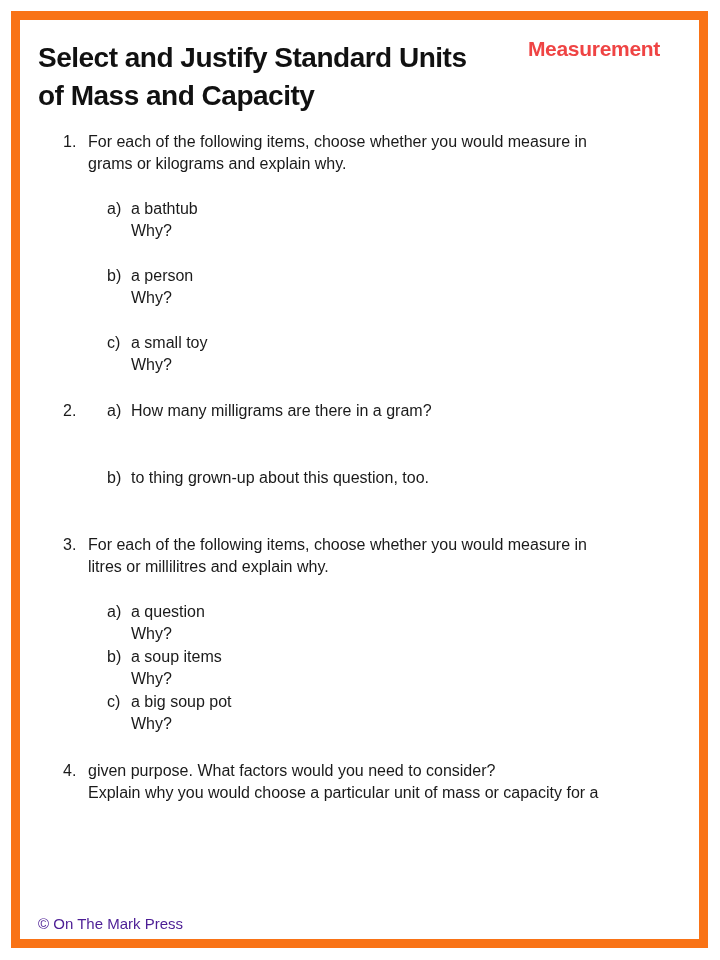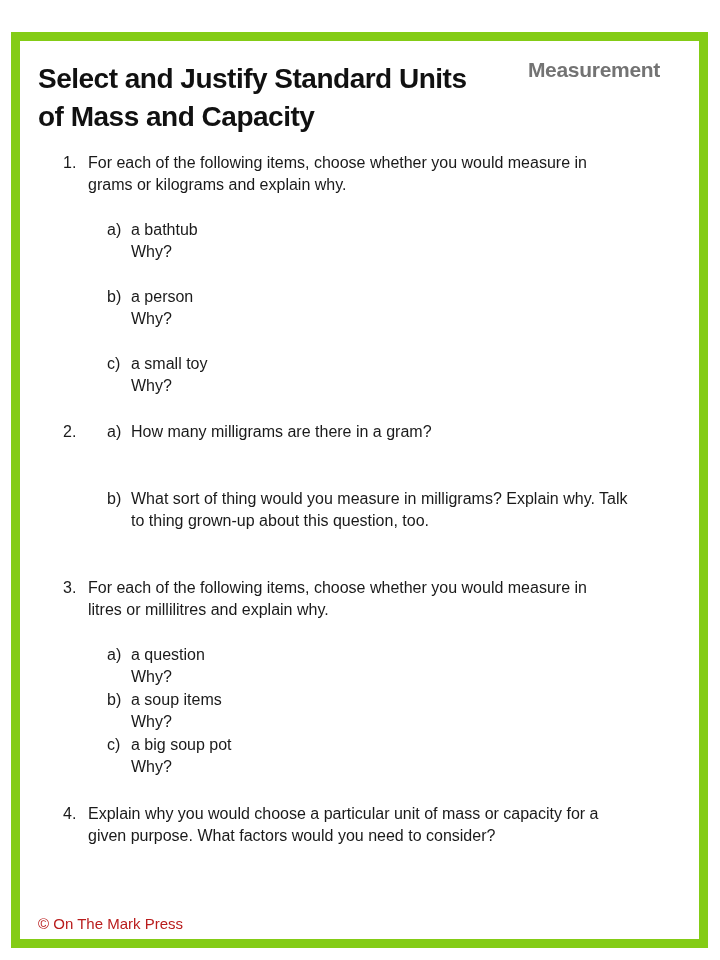--- a/index.html
+++ b/index.html
@@ -15,40 +15,39 @@
     font-family: "Liberation Sans", sans-serif;
     color: #1a1a1a;
     overflow: hidden;
   }
   .frame {
     position: absolute;
     left: 11px;
     top: 11px;
     right: 12px;
     bottom: 12px;
-    border: 9px solid #84cc16;
+    border: 9px solid #f97316;
     background: #ffffff;
-    margin-top: 21px;
   }
   .title {
     margin: 19px 0 0 18px;
     font-size: 28px;
     line-height: 38px;
     font-weight: 700;
     letter-spacing: -0.5px;
     color: #111111;
   }
   .title-line { display: block; }
   .category {
     position: absolute;
     top: 17px;
     right: 39px;
     font-size: 21px;
     font-weight: 700;
-    color: #737373;
+    color: #ef4444;
     letter-spacing: -0.3px;
   }
   .questions {
     margin: 16px 0 0 43px;
     font-size: 16px;
     line-height: 22px;
   }
   .q { display: flex; }
   .q-num { width: 25px; flex-shrink: 0; }
   .q-body { max-width: 572px; }
@@ -62,21 +61,21 @@
   .sub-body { max-width: 545px; }
   .q1 .sub { margin-bottom: 23px; }
   .q1 .sub:last-child { margin-bottom: 0; }
   .q3 .sub { margin-bottom: 1px; }
   .q2 .sub-b { margin-top: 45px; }
   .footer {
     position: absolute;
     left: 18px;
     bottom: 7px;
     font-size: 15px;
-    color: #b91c1c;
+    color: #4c1d95;
   }
 </style>
 </head>
 <body>
 
 <div class="page">
   <div class="frame">
 
     <h1 class="title">
       <span class="title-line">Select and Justify Standard Units</span>
@@ -124,21 +123,20 @@
           <div class="subs">
             <div class="sub sub-a">
               <div class="sub-letter">a)</div>
               <div class="sub-body">
                 <div>How many milligrams are there in a gram?</div>
               </div>
             </div>
             <div class="sub sub-b">
               <div class="sub-letter">b)</div>
               <div class="sub-body">
-                <div>What sort of thing would you measure in milligrams? Explain why. Talk</div>
                 <div>to thing grown-up about this question, too.</div>
               </div>
             </div>
           </div>
         </div>
       </div>
 
       <div class="q q3">
         <div class="q-num">3.</div>
         <div class="q-body">
@@ -166,22 +164,22 @@
                 <div>Why?</div>
               </div>
             </div>
           </div>
         </div>
       </div>
 
       <div class="q q4">
         <div class="q-num">4.</div>
         <div class="q-body">
+          <div>given purpose. What factors would you need to consider?</div>
           <div>Explain why you would choose a particular unit of mass or capacity for a</div>
-          <div>given purpose. What factors would you need to consider?</div>
         </div>
       </div>
 
     </div>
 
     <div class="footer">© On The Mark Press</div>
   </div>
 </div>
 
 </body></html>

